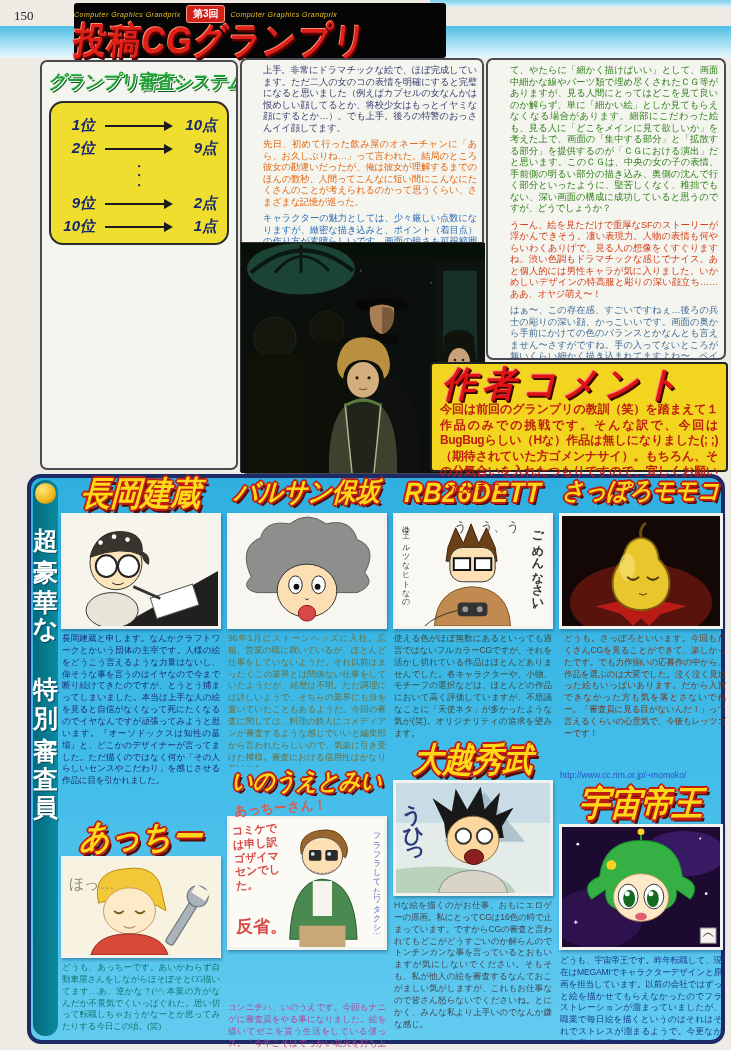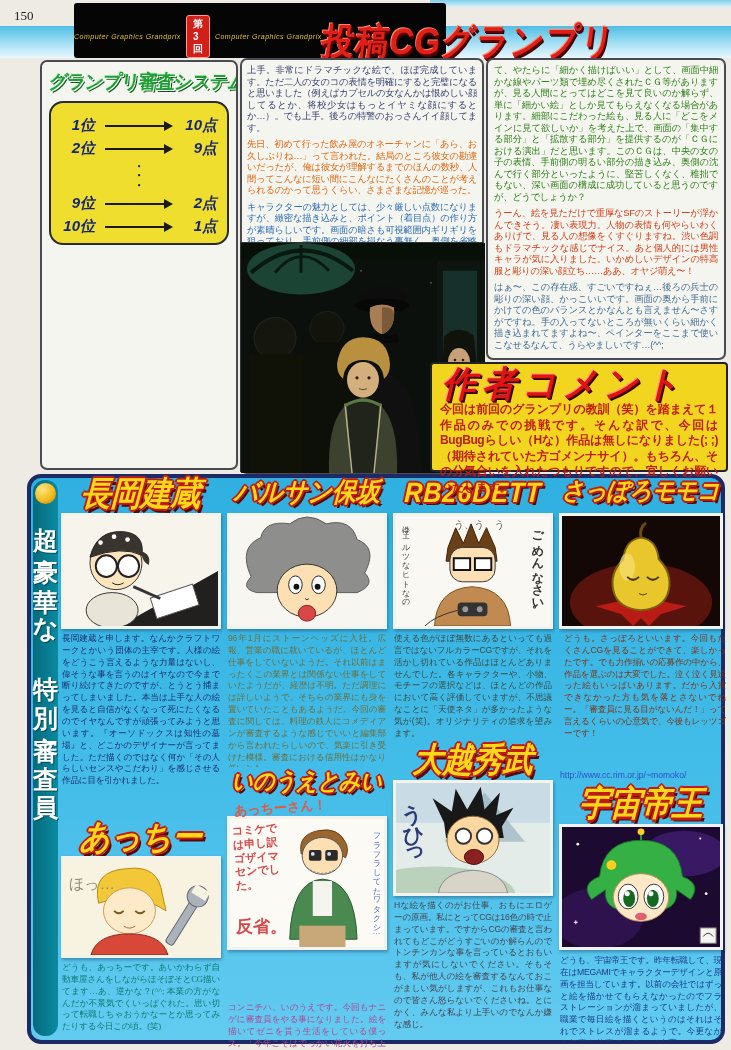--- a/index.html
+++ b/index.html
@@ -5,21 +5,21 @@
   html,body{margin:0;padding:0;}
   body{width:731px;height:1050px;position:relative;background:#edebe3;
        font-family:"Liberation Sans","DejaVu Sans",sans-serif;overflow:hidden;}
   .abs{position:absolute;}
   
   .page-num{left:14px;top:8px;font:13px "Liberation Serif","DejaVu Serif",serif;color:#222;}
   .cyan-band{left:0;top:26px;width:731px;height:32px;
              background:linear-gradient(180deg,#4fbde4 0%,#a5e0f5 55%,#eaf7fd 100%);}
   .cyan-sliver{left:430px;top:0;width:301px;height:7px;background:linear-gradient(180deg,#7fd0ec,#d8f1fb);}
   .banner{left:74px;top:3px;width:372px;height:55px;background:#050505;border-radius:3px;
-          display:flex;align-items:flex-end;}
+          display:flex;flex-direction:column;align-items:flex-start;}
   .banner-deco{display:flex;align-items:center;gap:5px;margin-top:2px;}
   .deco-text{font-size:7px;font-style:italic;color:#e8c325;white-space:nowrap;letter-spacing:.5px;}
   .badge{background:#d02018;color:#fff;font-size:10px;font-weight:bold;padding:1px 6px;border-radius:3px;
          border:1px solid #ff9a8a;}
   .main-title{font-size:33px;font-weight:bold;color:#e02018;letter-spacing:1px;line-height:1;
       transform:skewX(-8deg) scaleY(1.12);margin-top:1px;white-space:nowrap;
       text-shadow:1px 1px 0 #5a0505,2px 2px 0 #3a0303,-1px -1px 0 #ff8a6a;}
   
   .panel{background:#f5f5f0;border:2px solid #4a4a52;border-radius:7px;box-sizing:border-box;overflow:hidden;}
   .p1{left:40px;top:60px;width:198px;height:410px;padding:6px 7px;}
@@ -32,21 +32,21 @@
   .score-box{margin-top:6px;background:#f0de2e;border:2px solid #2a2a2a;border-radius:14px;
              padding:9px 10px;height:122px;box-sizing:content-box;}
   .score-row{display:flex;align-items:center;margin:4px 0;}
   .score-rank,.score-pts{font-size:15px;font-weight:bold;font-style:italic;color:#17276e;white-space:nowrap;}
   .score-rank{width:34px;text-align:right;}
   .score-pts{width:38px;text-align:right;}
   .arrow{flex:1;height:2px;background:#1a1a1a;position:relative;margin:0 8px 0 10px;}
   .arrow:after{content:"";position:absolute;right:-2px;top:-4px;border-left:9px solid #1a1a1a;
                border-top:5px solid transparent;border-bottom:5px solid transparent;}
   .score-dots{text-align:center;font-size:11px;font-weight:bold;color:#17276e;line-height:.85;margin:1px 0;}
-  .rev{font-size:9.3px;line-height:1.24;letter-spacing:-0.3px;text-align:justify;margin:0 0 5px 0;}
+  .rev{font-size:9.3px;line-height:1.24;letter-spacing:-0.3px;text-align:justify;margin:0 0 5px 16px;}
   .c-navy{color:#343c6c;} .c-orange{color:#e0660e;} .c-blue{color:#2a6ab2;}
   .c-green{color:#2a7e14;} .c-red{color:#d43a10;} .c-steel{color:#3f6a92;}
   .artwork{left:240px;top:242px;width:244px;height:230px;border:1px solid #333;box-sizing:border-box;}
   .artwork svg{display:block;}
   
   .author-box{left:430px;top:362px;width:298px;height:110px;background:#f2d51e;border:2px solid #222;
               border-radius:4px;box-sizing:border-box;padding:2px 8px;z-index:5;}
   .author-title{font-size:34px;font-weight:bold;font-style:italic;color:#e01414;white-space:nowrap;
       letter-spacing:6px;line-height:1;transform:scaleY(1.05);margin:0 0 2px 2px;
       text-shadow:1px 1px 0 #5a0404,2px 2px 0 #2a0202,-1px -1px 0 #ff9a7a;}
@@ -266,21 +266,21 @@
     <path d="M54,32 L62,12 L70,28 L78,8 L86,28 L94,12 L103,32 L105,46 L52,46 Z" fill="#6a4018" stroke="#3a2008"></path>
     <rect x="56" y="32" width="47" height="35" rx="13" fill="#fce0b4" stroke="#333"></rect>
     <rect x="60" y="43" width="17" height="12" fill="#fff" stroke="#111" stroke-width="2"></rect>
     <rect x="82" y="43" width="17" height="12" fill="#fff" stroke="#111" stroke-width="2"></rect>
     <path d="M40,112 Q42,74 79,72 Q117,74 119,112 Z" fill="#c08a50" stroke="#7a5020"></path>
     <rect x="64" y="88" width="31" height="14" rx="4" fill="#333"></rect>
     <circle cx="72" cy="95" r="3" fill="#999"></circle>
       <circle cx="87" cy="95" r="3" fill="#999"></circle>
     <path d="M64,96 Q40,102 30,112" stroke="#333" fill="none"></path>
   </svg>
-  <span class="note" style="left:58px;top:2px;font-size:10px;color:#555">う、う、う</span>
+  <span class="note" style="left:58px;top:2px;font-size:13px;color:#555">う、う、う</span>
   <span class="note v-note" style="right:4px;top:6px;height:100px;font-size:12px;font-weight:bold;color:#333">ごめんなさい。</span>
   <span class="note v-note" style="left:3px;top:4px;height:104px;font-size:8px;color:#444">今はエルツなヒトなの。</span>
 </div>
 <div class="abs jcomment t-gray" style="left:394px;top:633px;width:158px;height:108px">使える色がほぼ無数にあるといっても過言ではないフルカラーCGですが、それを活かし切れている作品はほとんどありませんでした。各キャラクターや、小物、モチーフの選択などは、ほとんどの作品において高く評価していますが、不思議なことに「天使ネタ」が多かったような気が(笑)。オリジナリティの追求を望みます。</div>
 
 <div class="abs jname" style="left:392px;top:745px;width:162px;font-size:30px">大越秀武</div>
 <div class="abs avatar" style="left:393px;top:780px;width:160px;height:116px">
   <svg viewBox="0 0 160 116" preserveAspectRatio="none">
     <rect width="160" height="116" fill="#e4ecea"></rect>
     <rect width="160" height="42" fill="#c2d8e4" opacity="0.8"></rect>

